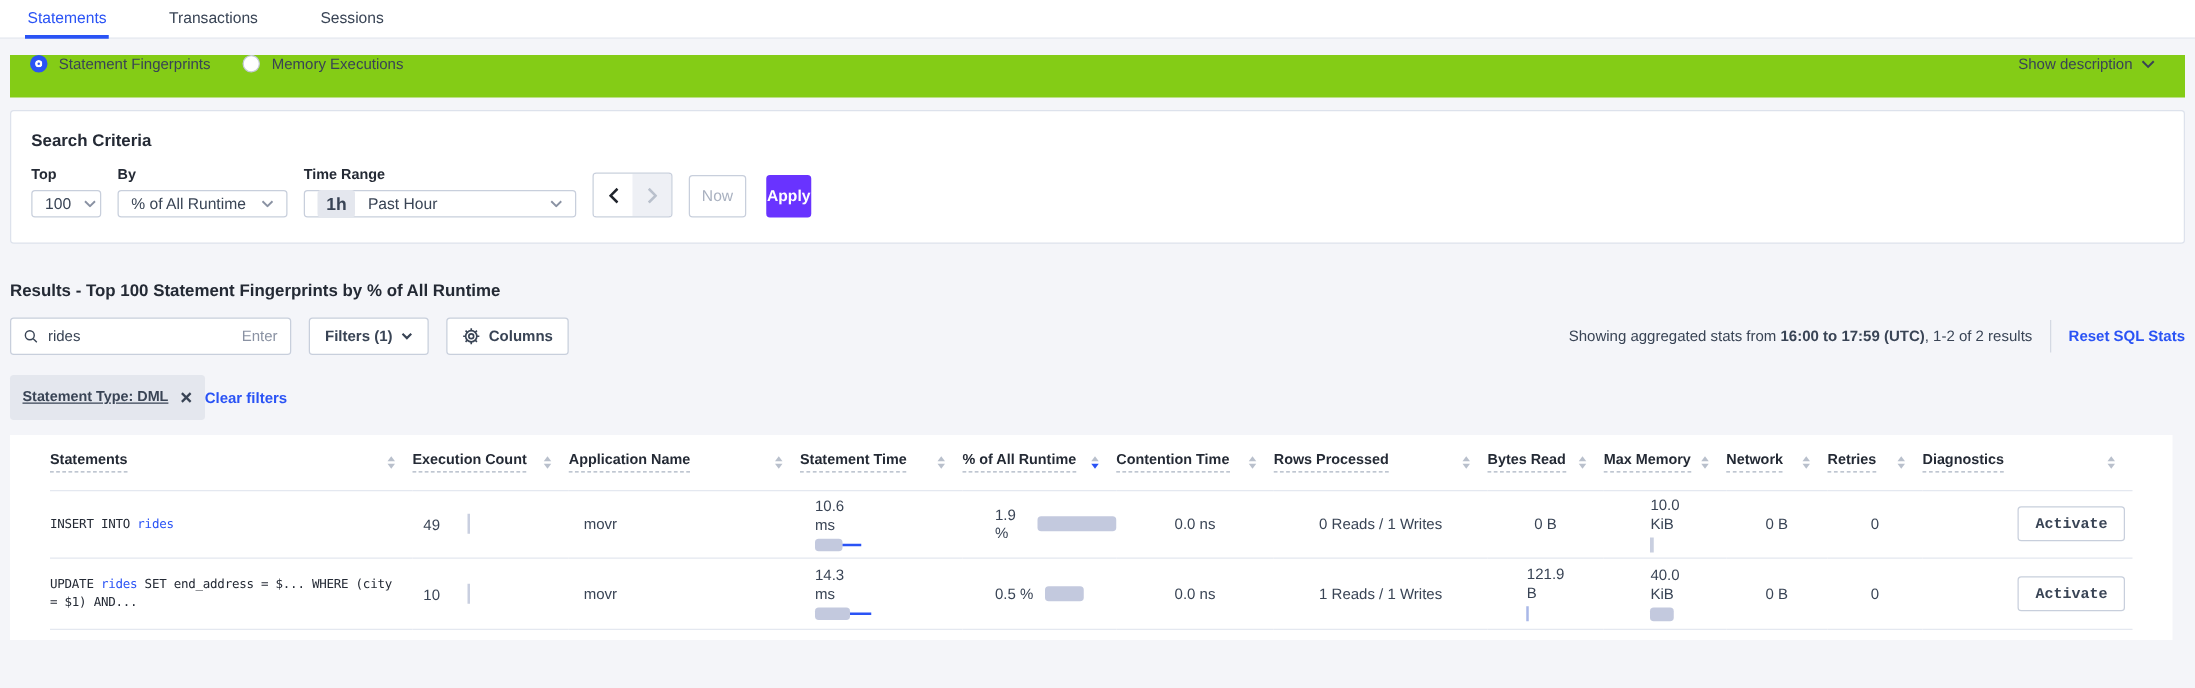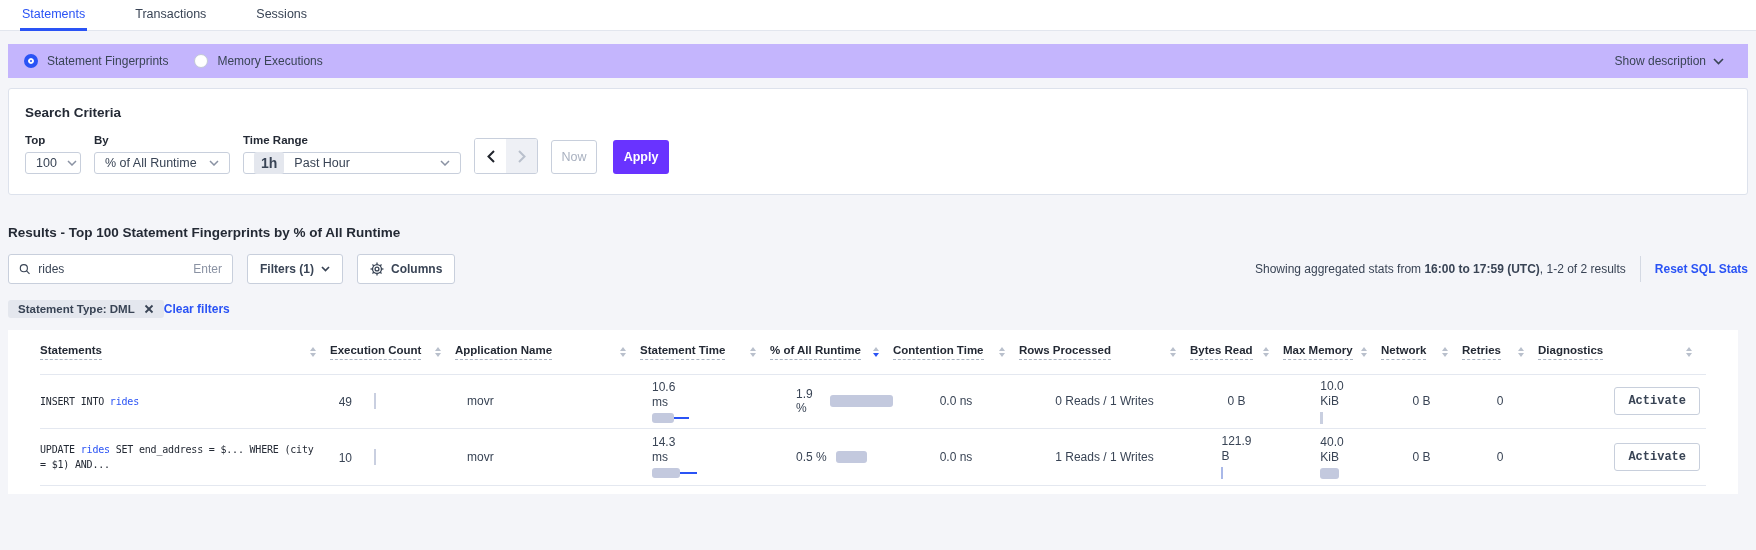--- a/index.html
+++ b/index.html
@@ -13,22 +13,22 @@
   
   .tabbar { background:#fff; height:31px; border-bottom:1px solid #e2e6ee;
             display:flex; align-items:flex-end; padding-left:20px; }
   .tab { font-size:12.5px; font-weight:500; color:#394455; padding:8px 2px 9px;
          margin-right:46px; cursor:pointer; position:relative; }
   .tab.active { color:#2a53f5; }
   .tab.active::after { content:""; position:absolute; left:0; right:0; bottom:-1px;
          height:3px; background:#2a53f5; }
 
   
-  .toggle-row { background:#c4b5fd; margin:13px 8px 0; height:34px;
-                display:flex; align-items:center; padding:0 24px 0 16px; }
+  .toggle-row { background:#84cc16; margin:13px 8px 0; height:34px;
+                display:flex; align-items:flex-start; padding:0 24px 0 16px; }
   .radio-opt { display:flex; align-items:center; margin-right:26px; cursor:pointer; }
   .radio { width:14px; height:14px; border-radius:50%; margin-right:9px; }
   .radio.on  { border:4px solid #2a53f5; background:#2a53f5;
                box-shadow:inset 0 0 0 2px #fff; }
   .radio.off { border:1px solid #c2c9d6; background:#fff; }
   .radio-label { font-size:12px; color:#394455; }
   .spacer { flex:1; }
   .show-desc { display:flex; align-items:center; font-size:12px; color:#394455; cursor:pointer; }
   .show-desc svg { margin-left:7px; }
 
@@ -49,21 +49,21 @@
   .badge-1h { background:#e4e7ee; border-radius:3px; font-size:14px; font-weight:700;
               padding:3px 7px; margin-right:10px; color:#394455; }
   .arrow-group { display:flex; border:1px solid #c8cfdc; border-radius:3px;
                  overflow:hidden; margin-right:13px; }
   .arrow-btn { width:31px; height:34px; display:flex; align-items:center;
                justify-content:center; background:#fff; cursor:pointer; }
   .arrow-btn.disabled { background:#eef0f5; cursor:default; }
   .btn-now { height:34px; width:46px; border:1px solid #c8cfdc; border-radius:3px;
              background:#fff; color:#a9b1c0; font-size:12.5px; display:flex;
              align-items:center; justify-content:center; margin-right:16px; }
-  .btn-apply { height:34px; width:56px; border:none; border-radius:3px; background:#6933ff;
+  .btn-apply { height:34px; width:36px; border:none; border-radius:3px; background:#6933ff;
                color:#fff; font-size:12.5px; font-weight:700; display:flex;
                align-items:center; justify-content:center; cursor:pointer; }
 
   
   .results-heading { margin:30px 8px 0; font-size:13.5px; font-weight:700; color:#242a35; }
   .results-bar { margin:14px 8px 0; display:flex; align-items:center; }
   .search-box { width:225px; height:30px; border:1px solid #c8cfdc; border-radius:3px;
                 background:#fff; display:flex; align-items:center; padding:0 10px; }
   .search-box input { border:none; outline:none; flex:1; font-size:12px; color:#394455;
                       margin-left:8px; font-family:inherit; background:transparent; }
@@ -74,23 +74,23 @@
   .btn-filters { margin-left:14px; }
   .btn-filters svg { margin-left:7px; }
   .btn-columns { margin-left:14px; }
   .btn-columns svg { margin-right:7px; }
   .stats-text { font-size:12px; color:#394455; white-space:nowrap; }
   .stats-text b { font-weight:700; }
   .vdivider { width:1px; height:26px; background:#d4d9e3; margin:0 14px; }
   .reset-link { font-size:12px; font-weight:600; color:#2a53f5; cursor:pointer; white-space:nowrap; }
 
   .chip-row { margin:16px 8px 0; display:flex; align-items:center; }
-  .chip { background:#e4e7ee; border-radius:3px; height:18px; display:flex;
+  .chip { background:#e4e7ee; border-radius:3px; height:36px; display:flex;
           align-items:center; padding:0 10px; font-size:11.5px; font-weight:600;
-          color:#394455; }
+          color:#394455;text-decoration:underline; }
   .chip svg { margin-left:9px; cursor:pointer; }
   .clear-link { font-size:12px; font-weight:600; color:#2a53f5; cursor:pointer; }
 
   
   .table-card { background:#fff; margin:12px 18px 0 8px; padding:0 32px 8px; }
   table { border-collapse:collapse; table-layout:fixed; width:1666px; }
   th { height:44px; text-align:left; vertical-align:middle; font-size:11.5px;
        font-weight:700; color:#242a35; border-bottom:1px solid #e4e8f0; }
   .th-inner { display:flex; align-items:center; justify-content:space-between; padding-right:14px; }
   .th-label { border-bottom:1px dashed #aab4c2; padding-bottom:3px; white-space:nowrap; cursor:pointer; }

